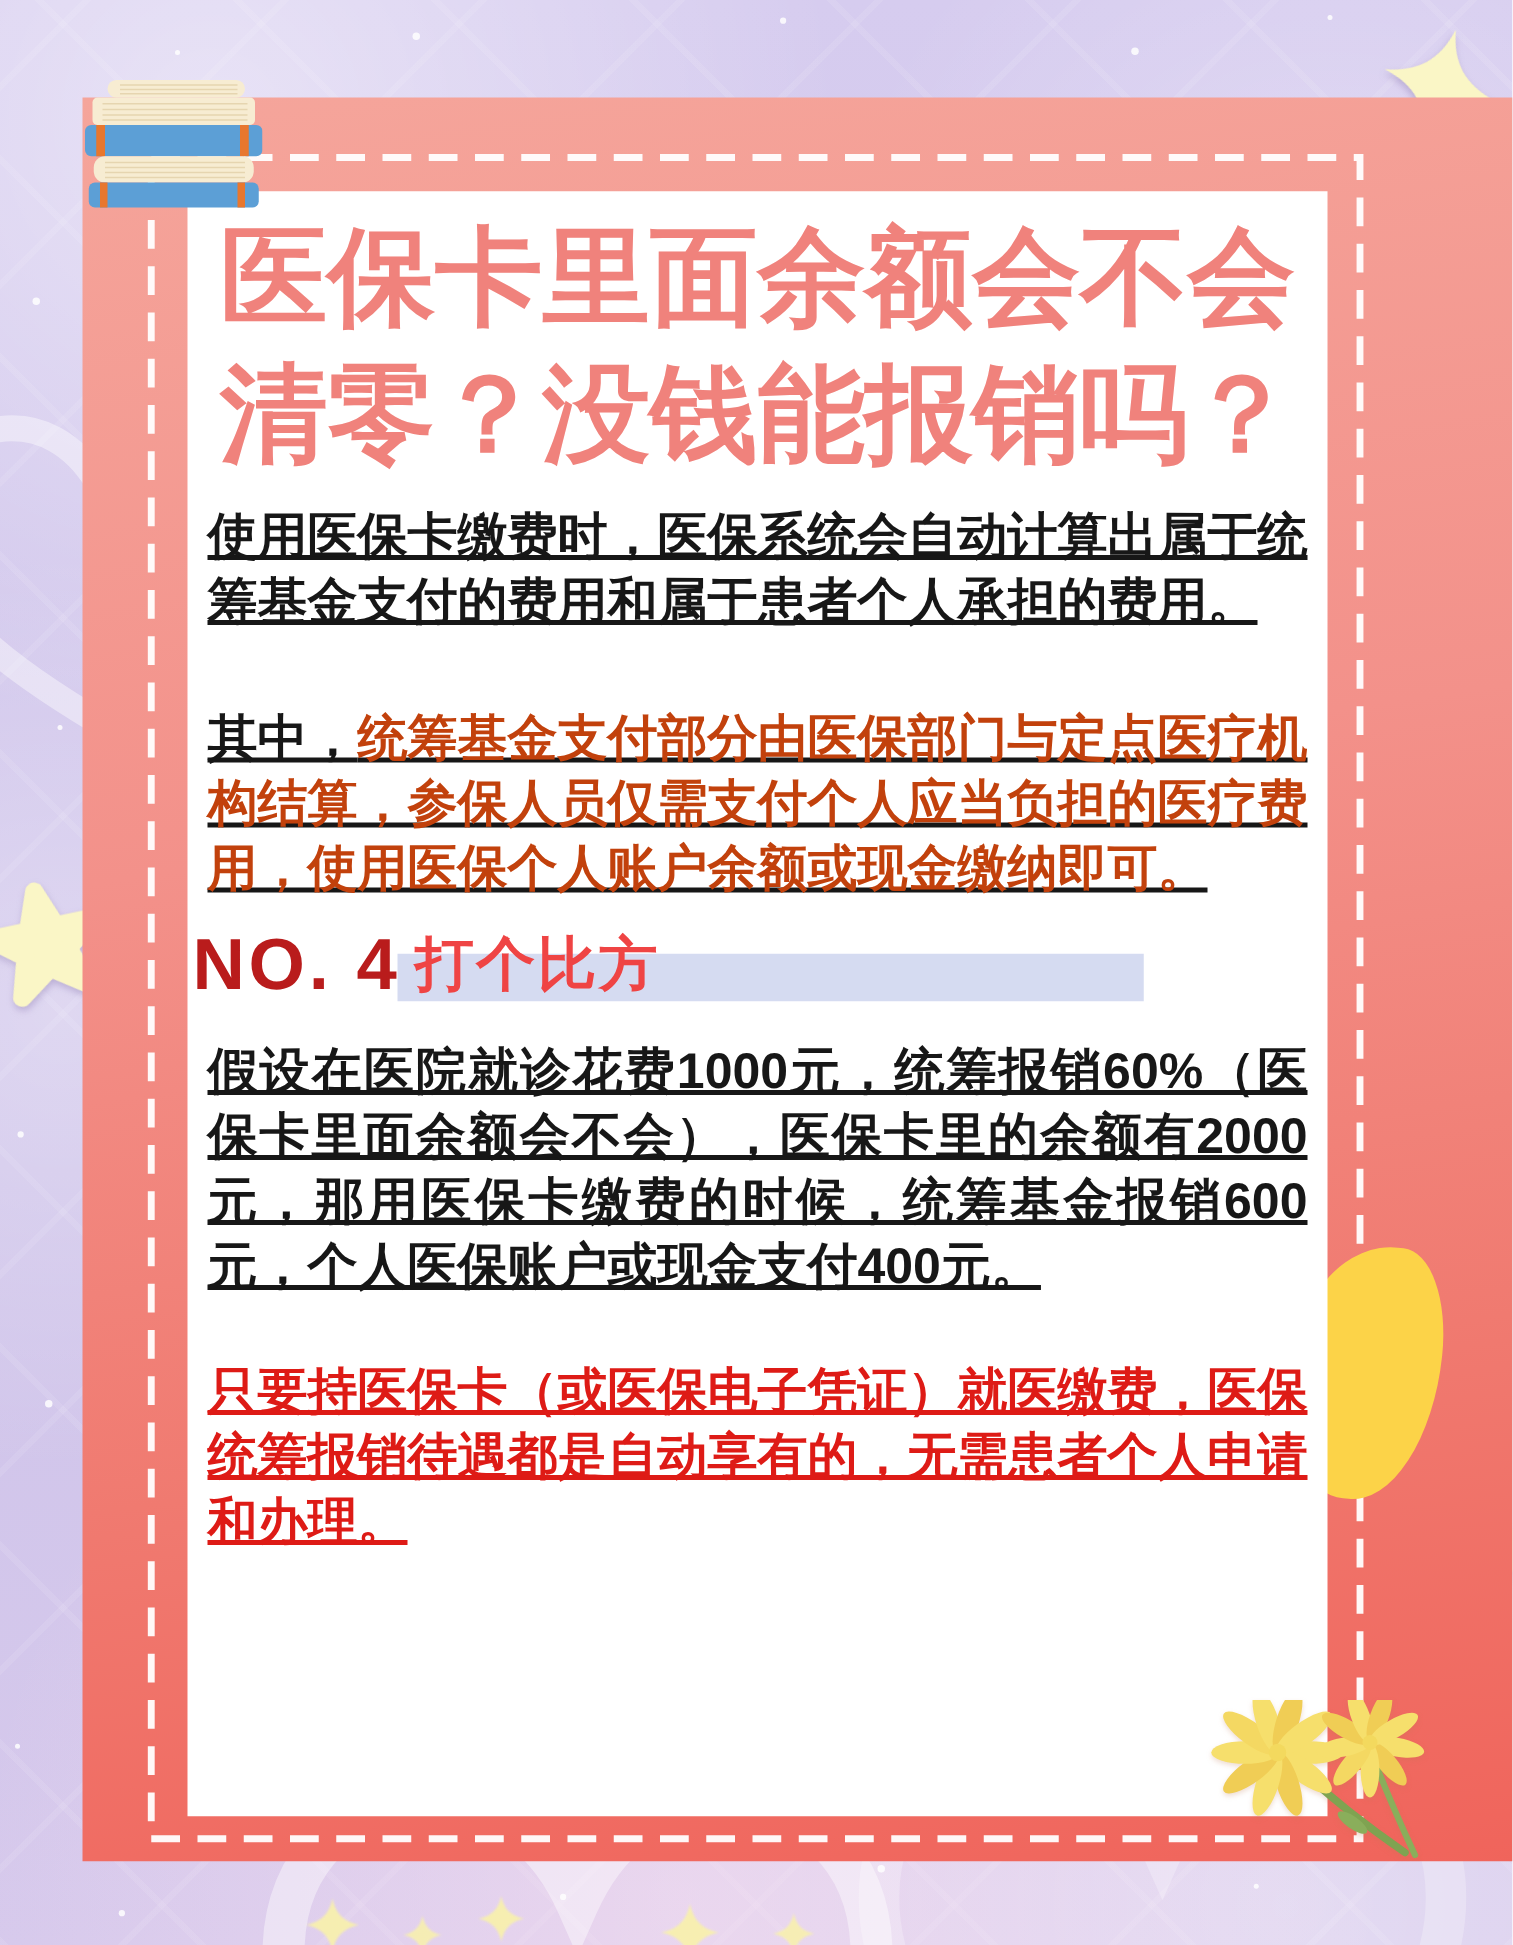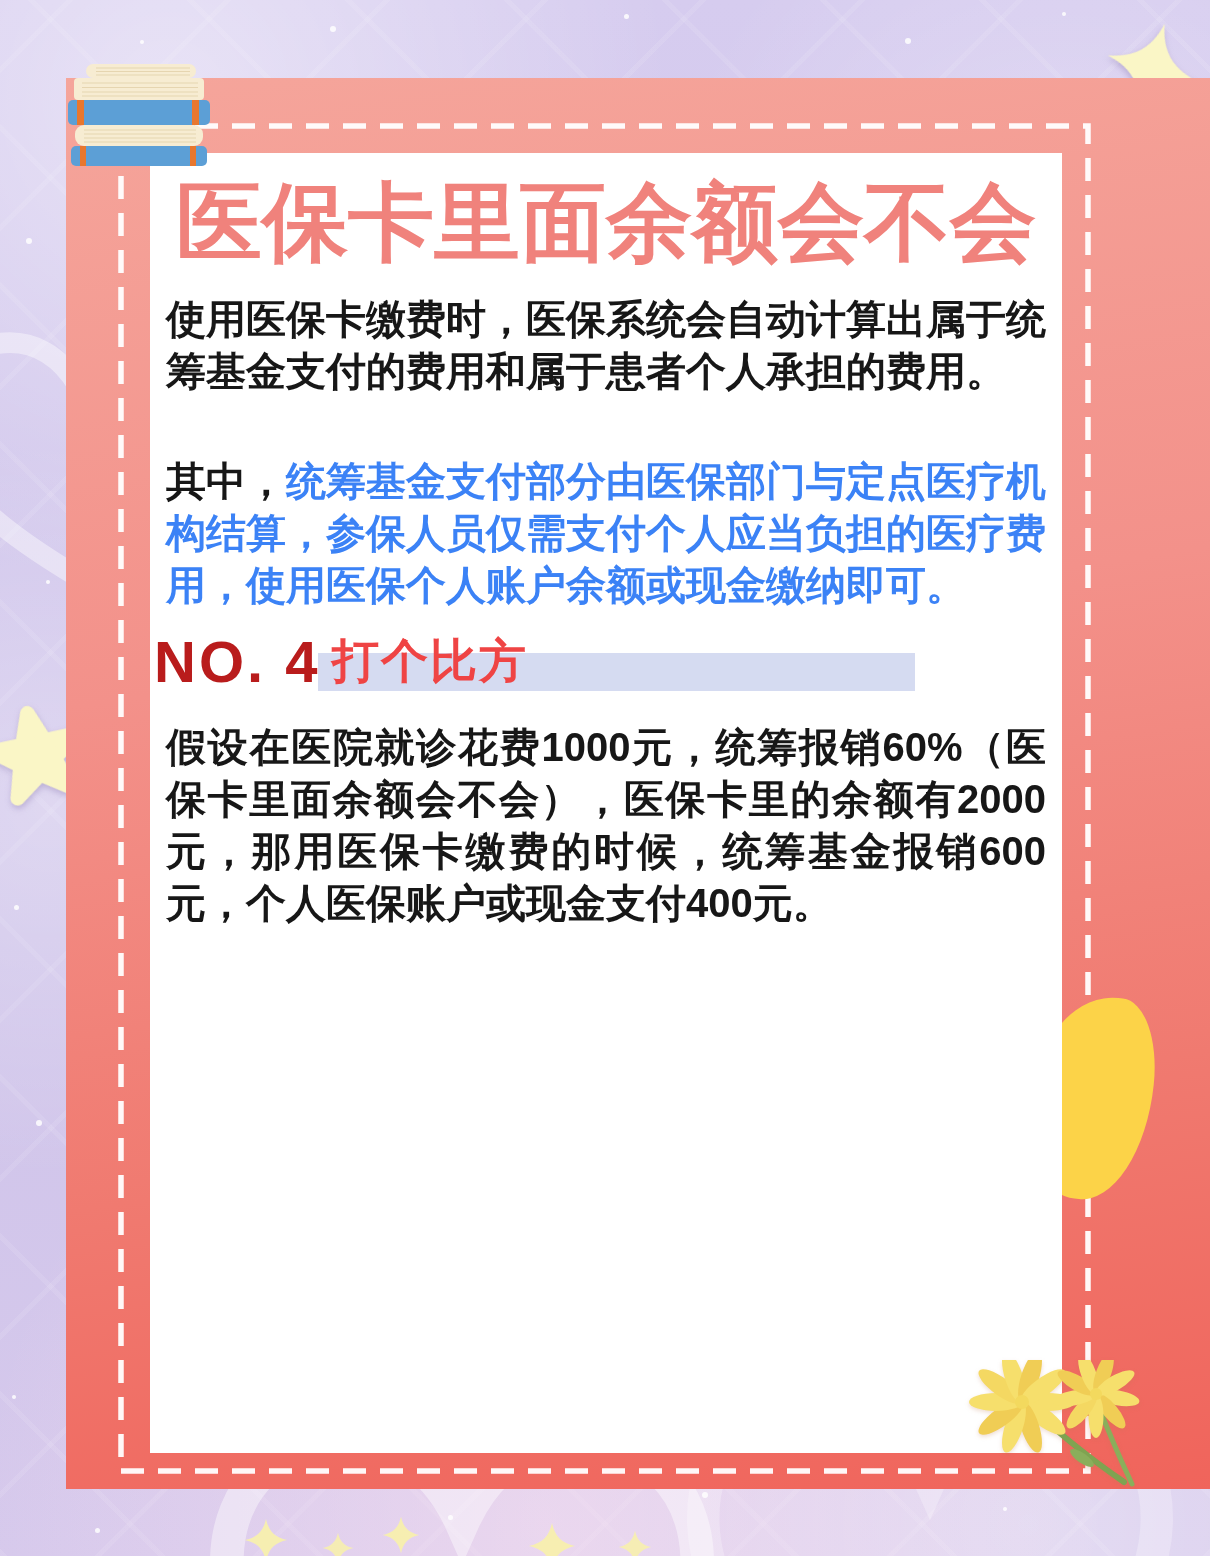--- a/index.html
+++ b/index.html
@@ -43,25 +43,25 @@
     background:#FFFFFF;padding:0;box-sizing:border-box;
   }
   .card-inner{padding:0 16px;}
   .title{
     margin:0;padding-top:14px;text-align:center;
     font-size:86px;line-height:110px;font-weight:800;letter-spacing:0;
     color:#F0827C;
   }
   .p{
     margin:0;font-size:40px;line-height:52px;font-weight:700;color:#171717;
-    letter-spacing:0;text-align:justify;
+    letter-spacing:0;text-align:justify;text-decoration:underline;
   }
   .p-intro{margin-top:16px;}
   .p-detail{margin-top:58px;}
-  .red{color:#3b82f6;}
+  .red{color:#c2410c;}
   .p-example{margin-top:22px;}
   .p-emphasis{margin-top:48px;color:#DE1B16;}
   .p-note{margin-top:45px;}
   .section-row{position:relative;height:70px;margin-top:18px;}
   .section-bar{position:absolute;left:152px;top:24px;width:597px;height:38px;background:#D5DBF1;}
   .section-number{
     position:absolute;left:-12px;top:-2px;font-size:58px;font-weight:800;
     color:#b91c1c;letter-spacing:3px;line-height:70px;
   }
   .section-label{
@@ -136,34 +136,36 @@
     <svg class="dashed-svg" width="1074" height="1411">
       <rect x="55" y="48" width="967" height="1345" fill="none" stroke="#FFFFFF" stroke-width="5.5" stroke-dasharray="23 14" opacity=".95"></rect>
     </svg>
 
     <div class="blob"></div>
 
     <div class="card">
       <div class="card-inner">
         <h1 class="title">
           <div>医保卡里面余额会不会</div>
+          <div>清零？没钱能报销吗？</div>
         </h1>
 
         <p class="p p-intro">使用医保卡缴费时，医保系统会自动计算出属于统筹基金支付的费用和属于患者个人承担的费用。</p>
 
         <p class="p p-detail"><span>其中，</span><span class="red">统筹基金支付部分由医保部门与定点医疗机构结算，参保人员仅需支付个人应当负担的医疗费用，使用医保个人账户余额或现金缴纳即可。</span></p>
 
         <div class="section-row">
           <div class="section-bar"></div>
           <span class="section-number">NO. 4</span>
           <span class="section-label">打个比方</span>
         </div>
 
         <p class="p p-example">假设在医院就诊花费1000元，统筹报销60%（医保卡里面余额会不会），医保卡里的余额有2000元，那用医保卡缴费的时候，统筹基金报销600元，个人医保账户或现金支付400元。</p>
 
+        <p class="p p-emphasis">只要持医保卡（或医保电子凭证）就医缴费，医保统筹报销待遇都是自动享有的，无需患者个人申请和办理。</p>
 
       </div>
     </div>
 
     <svg class="flowers" width="198" height="130" viewBox="0 0 198 130">
       <path d="M80 40 Q122 82 180 122" stroke="#7FA351" stroke-width="6" fill="none" stroke-linecap="round"></path>
       <path d="M152 40 Q170 86 188 124" stroke="#8AAE5B" stroke-width="5" fill="none" stroke-linecap="round"></path>
       <ellipse cx="138" cy="98" rx="14" ry="5" fill="#8AAE5B" transform="rotate(35 138 98)"></ellipse>
       <g>
         <g fill="#F6DF6C">

